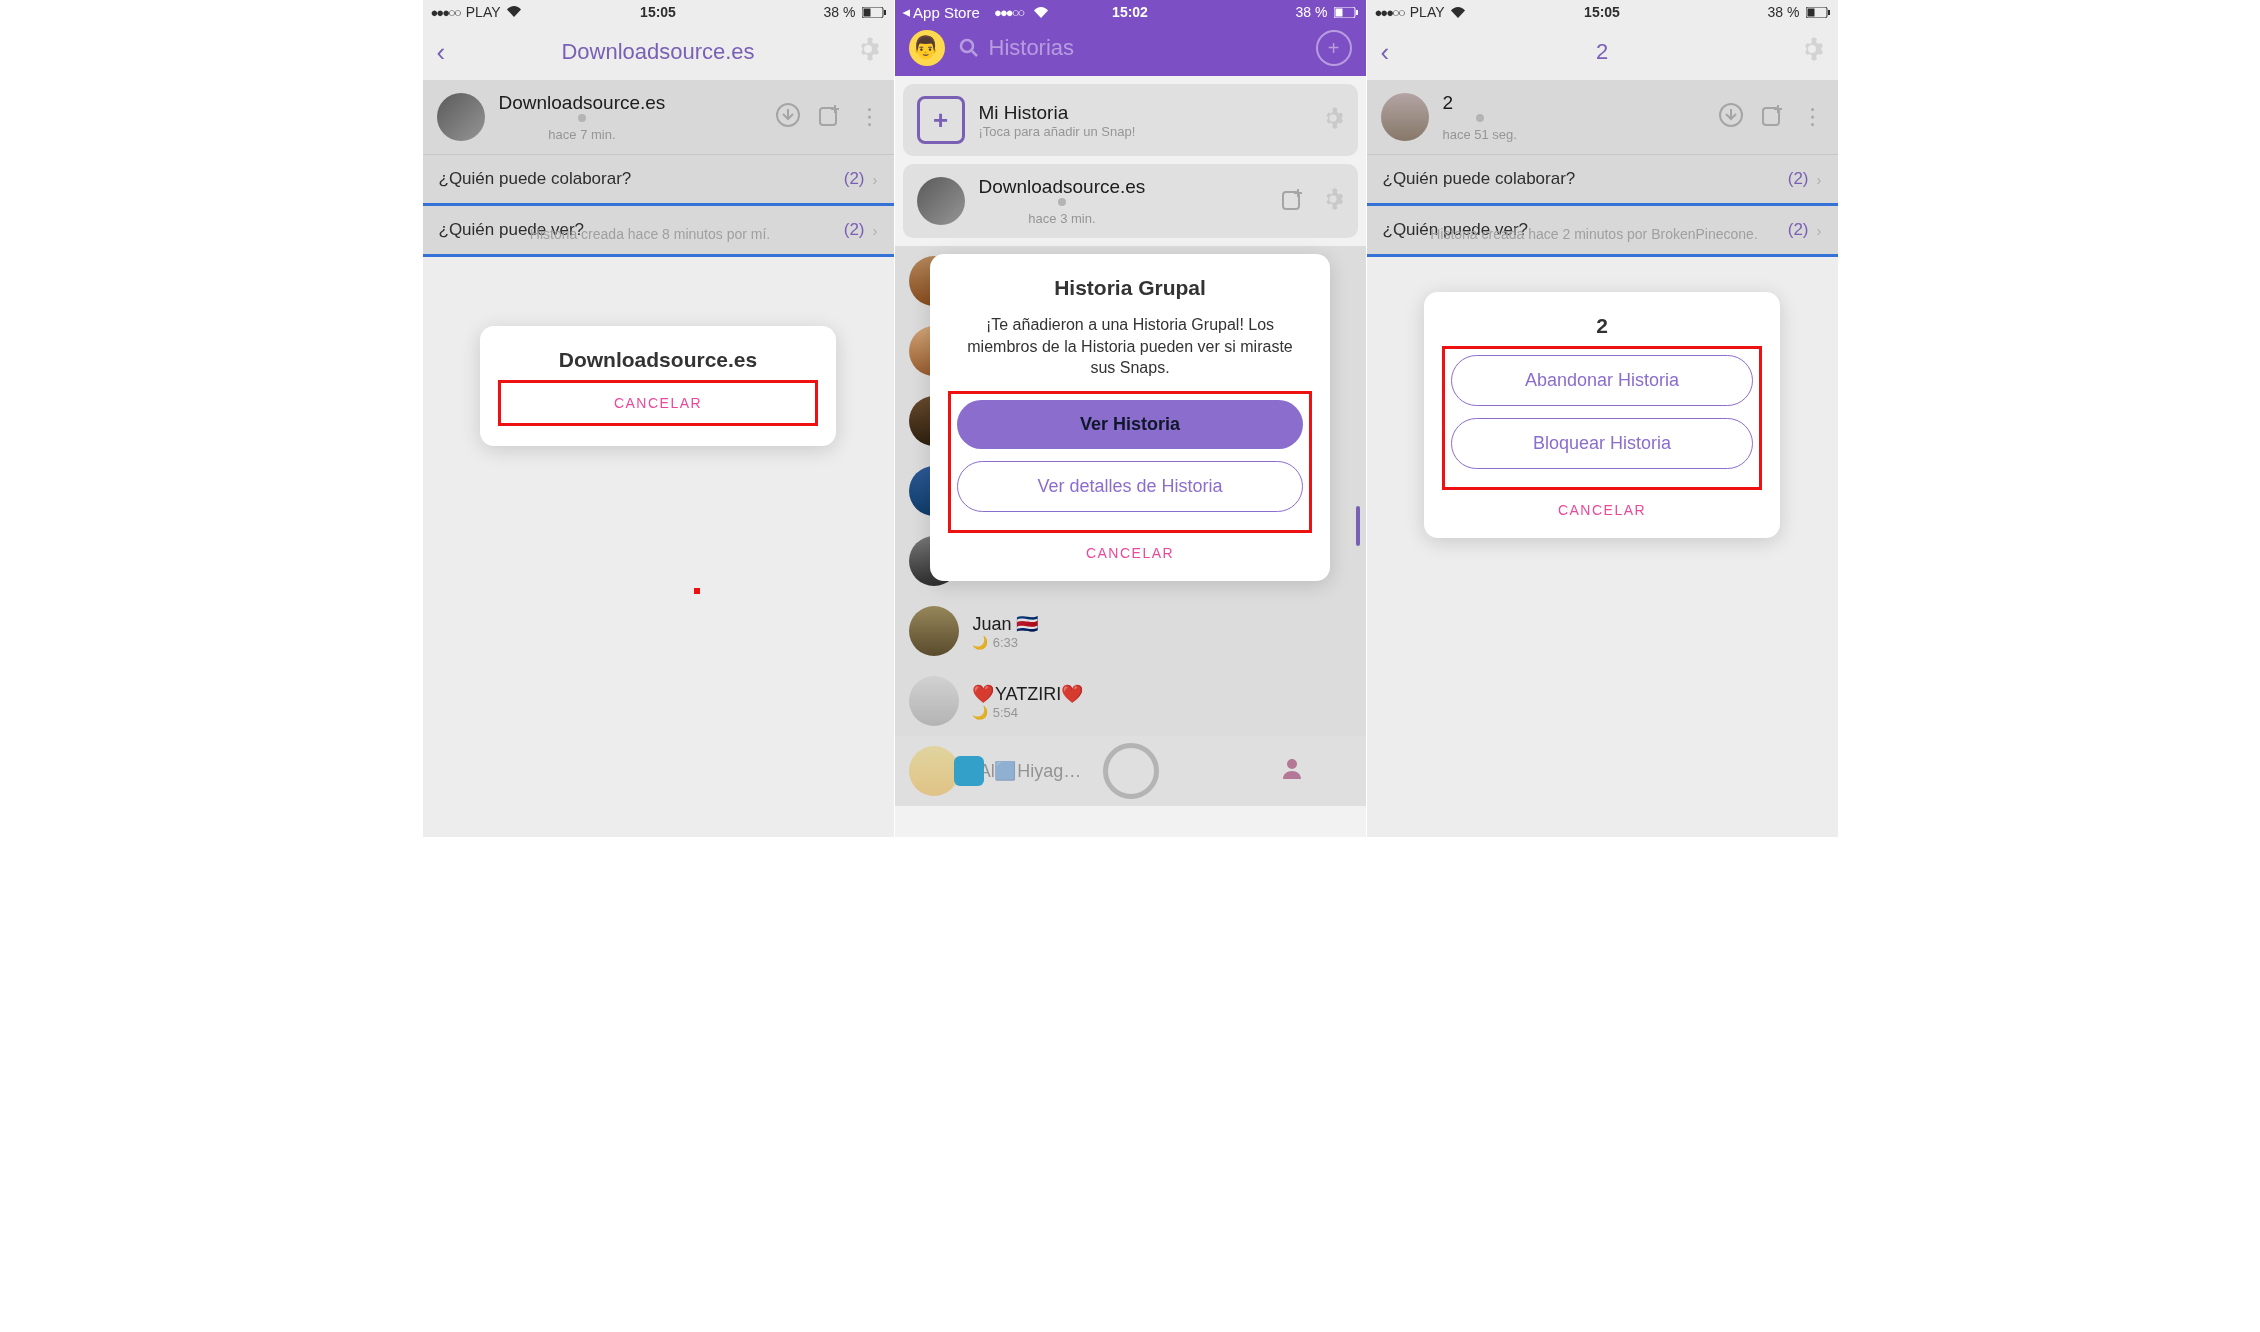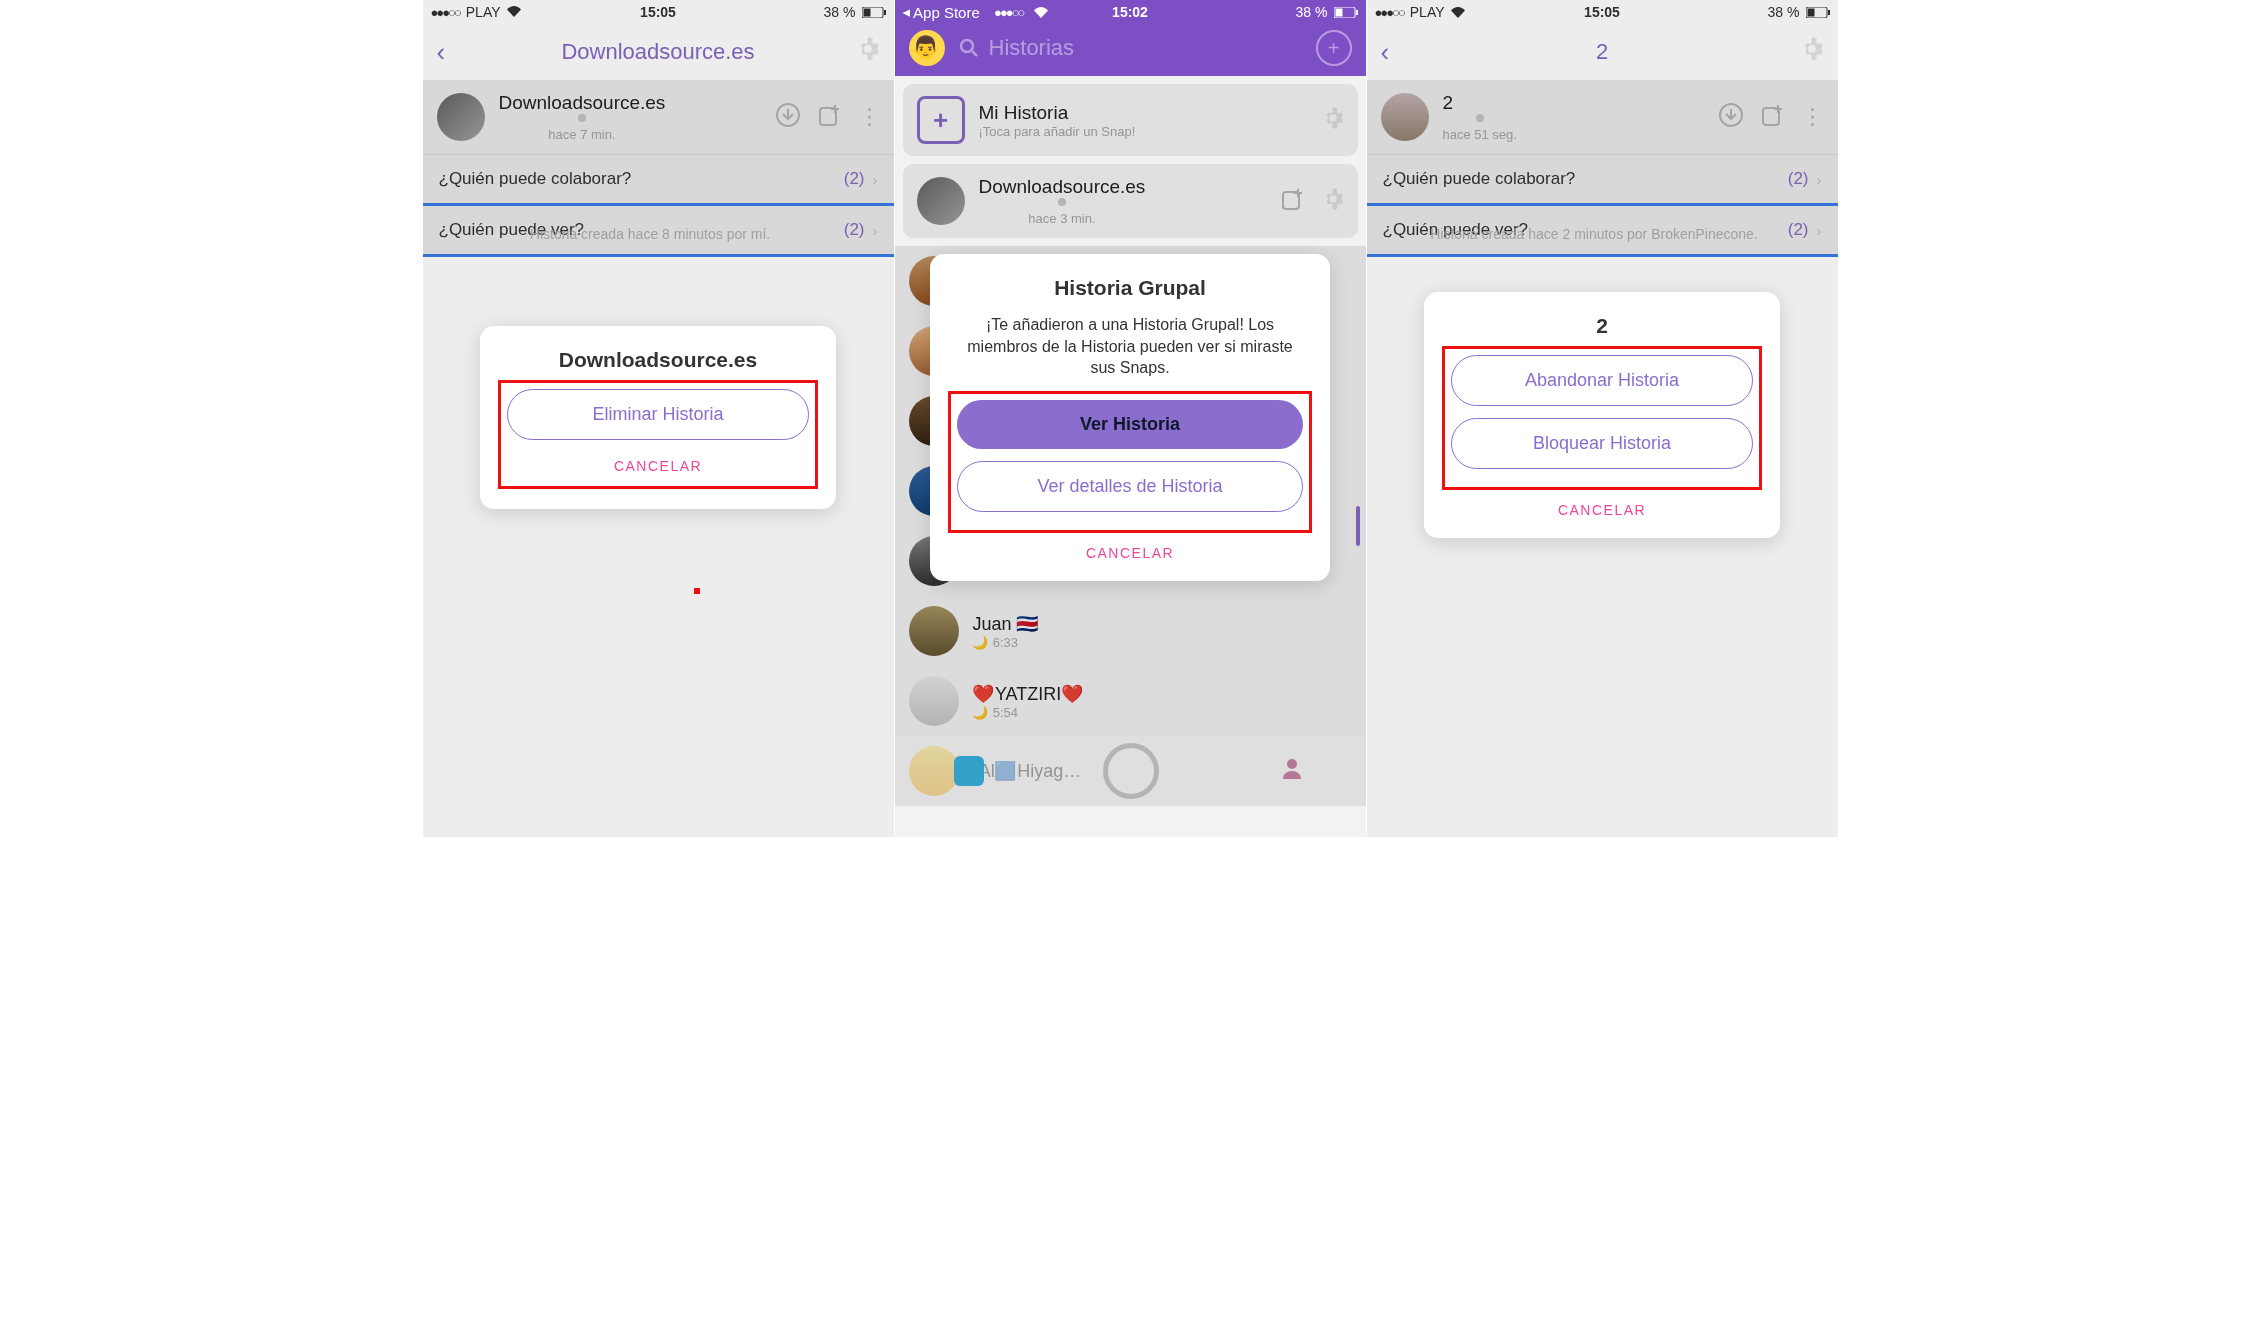--- a/index.html
+++ b/index.html
@@ -127,21 +127,20 @@
           <span>(2)</span>
           <span class="chev">›</span>
         </span>
     </div>
     <div class="footer">Historia creada hace 8 minutos por mí.</div>
   </div>
   <div class="reddot"></div>
   <div class="modal" style="top:326px">
     <h3>Downloadsource.es</h3>
     <div class="redbox">
-      <div class="pill">Eliminar Historia</div>
       <div class="cancel">CANCELAR</div>
     </div>
   </div>
 </div>
 
 <div class="phone" style="background:#f2f2f2;">
   <div style="background:#7d4fc4;">
     <div class="status white">
       <span class="appstore">◂ <span>App Store</span>&nbsp;&nbsp;<span class="dots">●●●○○</span>&nbsp;<svg width="14" height="11" viewBox="0 0 14 11">
             <path fill="currentColor" d="M7 11L0 3.5C1.8 1.3 4.3 0 7 0s5.2 1.3 7 3.5L7 11z"></path>

